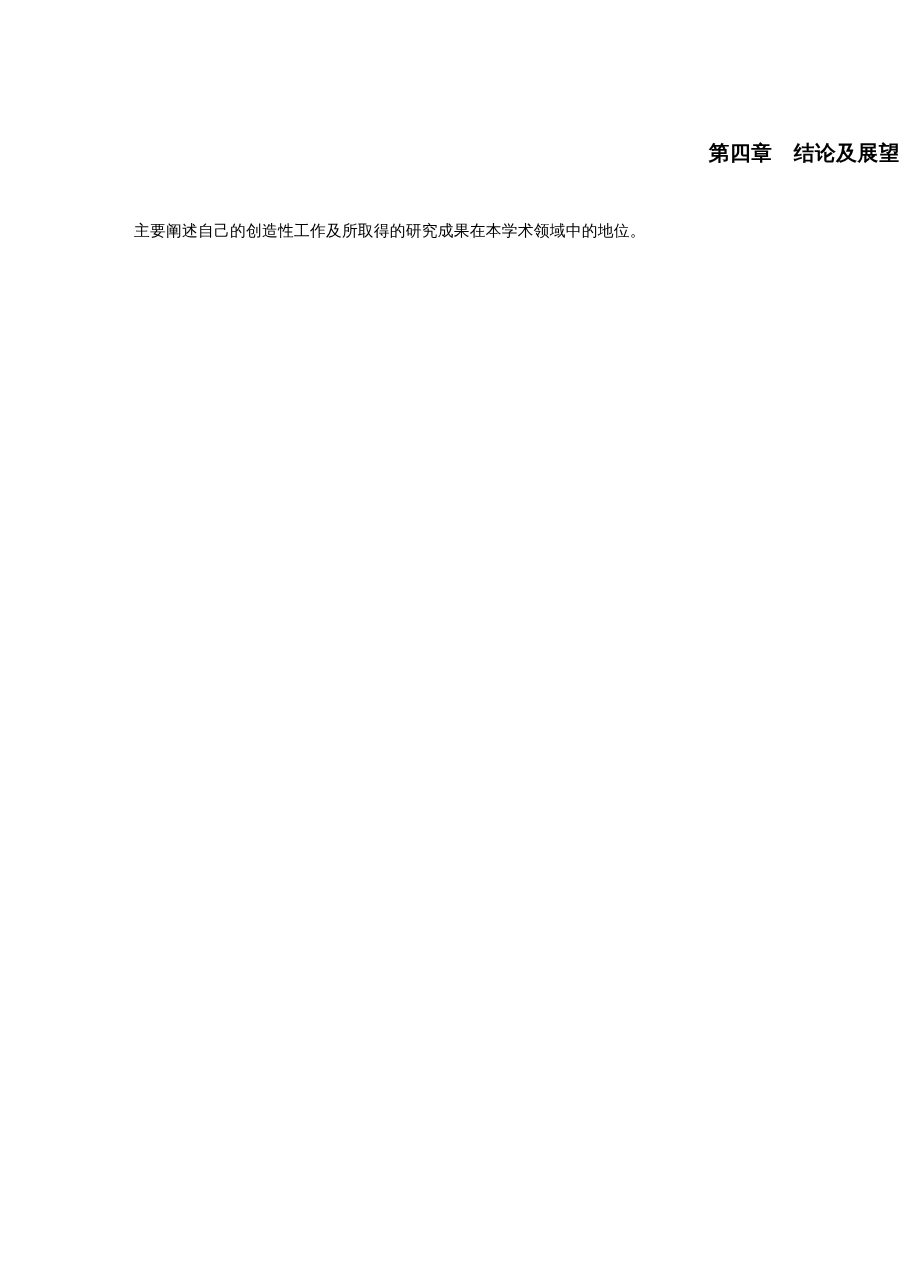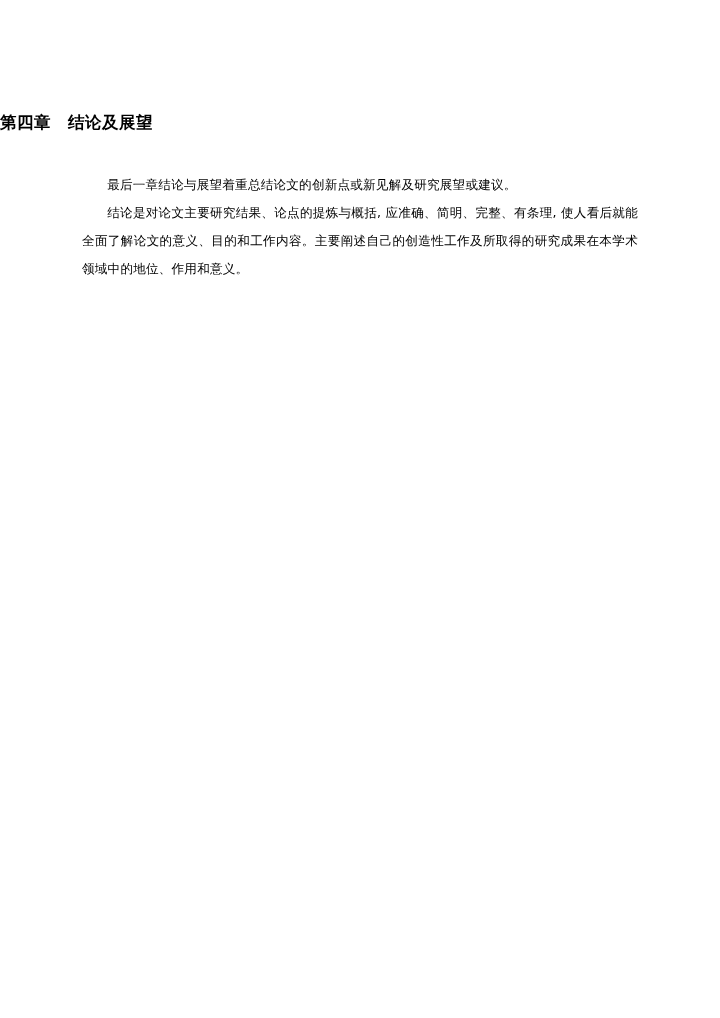--- a/index.html
+++ b/index.html
@@ -17,21 +17,21 @@
   }
   .page {
     width: 720px;
     height: 1018px;
     background: #ffffff;
     box-sizing: border-box;
     padding: 0;
     position: relative;
   }
   .doc-title {
-    text-align: left;
+    text-align: right;
     font-size: 16.5px;
     font-weight: 700;
     letter-spacing: 0.5px;
     margin: 0;
     padding-top: 113px;
     line-height: 1.2;
     font-family: "DejaVu Sans", "Liberation Sans", sans-serif;
   }
   .body-block {
     margin: 0 auto;
@@ -50,17 +50,16 @@
   }
 </style>
 </head>
 <body>
 
 <div class="page">
 
   <h1 class="doc-title">第四章　结论及展望</h1>
 
   <div class="body-block">
-    <p class="para">最后一章结论与展望着重总结论文的创新点或新见解及研究展望或建议。</p>
-    <p class="para">结论是对论文主要研究结果、论点的提炼与概括, 应准确、简明、完整、有条理, 使人看后就能全面了解论文的意义、目的和工作内容。主要阐述自己的创造性工作及所取得的研究成果在本学术领域中的地位、作用和意义。</p>
+    <p class="para">主要阐述自己的创造性工作及所取得的研究成果在本学术领域中的地位。</p>
   </div>
 
 </div>
 
 </body></html>

